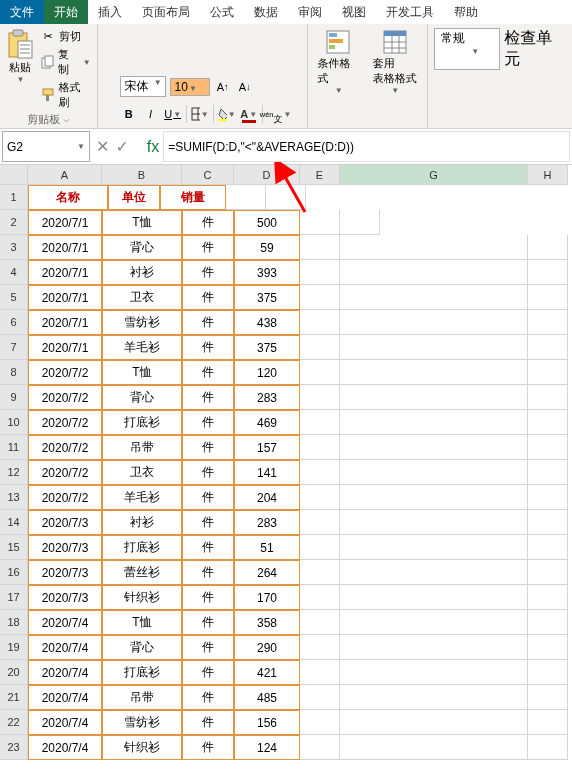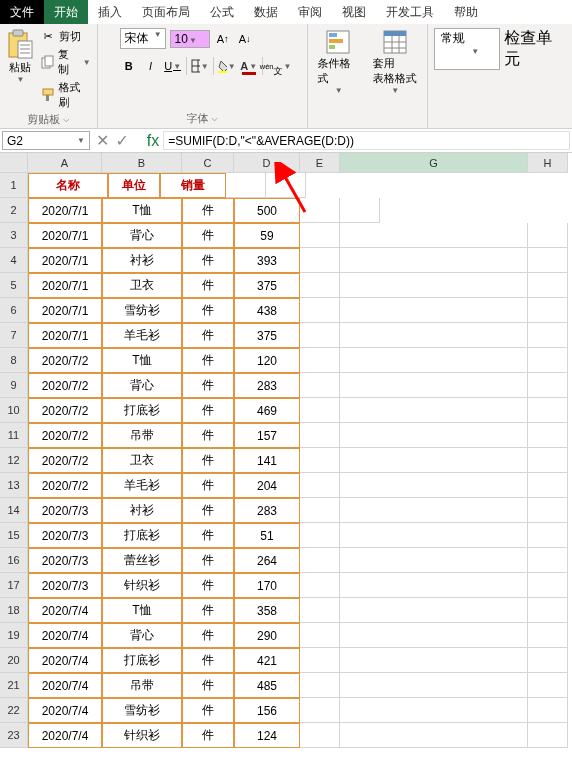--- a/index.html
+++ b/index.html
@@ -1,50 +1,50 @@
 <!DOCTYPE html>
 <html><head>
 <meta charset="utf-8">
 <style>
 * { margin: 0; padding: 0; box-sizing: border-box; font-family: "Microsoft YaHei", Arial, sans-serif; }
 body { background: #fff; width: 572px; height: 777px; overflow: hidden; position: relative; }
 
 
 .tabs { display: flex; background: #fff; height: 24px; font-size: 12px; }
 .tab { padding: 4px 10px; color: #333; cursor: pointer; }
-.tab.file { background: #000000; color: #fff; }
+.tab.file { background: #0369a1; color: #fff; }
 .tab.active { background: #217346; color: #fff; }
 
 
 .ribbon { background: #f3f2f1; border-bottom: 1px solid #d0d0d0; display: flex; height: 105px; position: relative; }
 .group { border-right: 1px solid #d0d0d0; padding: 4px 6px 2px 6px; display: flex; flex-direction: column; justify-content: space-between; align-items: center; }
 .group-label { font-size: 11px; color: #666; text-align: center; margin-top: 2px; display:flex; align-items:center; gap:2px;}
 .group-body { display: flex; align-items: flex-start; gap: 6px; }
 
 .paste-big { display: flex; flex-direction: column; align-items: center; font-size: 11px; }
 .paste-icon { width: 28px; height: 32px; display:flex;align-items:center;justify-content:center;}
 .mini-btns { display: flex; flex-direction: column; gap: 3px; font-size: 11px; }
 .mini-btns span { display:flex;align-items:center; gap:3px;}
 .mini-icon{width:16px;height:16px;display:inline-flex;align-items:center;justify-content:center;}
 
 .font-row { display: flex; align-items: center; gap: 4px; margin-bottom: 4px; }
 .font-select { border: 1px solid #ababab; background: #fff; font-size: 12px; padding: 1px 16px 1px 4px; position: relative; }
-.size-select { border: 1px solid #ababab; background: #f0abfc; font-size: 12px; padding: 1px 14px 1px 4px; width: 40px; }
+.size-select { border: 1px solid #ababab; background: #fdba74; font-size: 12px; padding: 1px 14px 1px 4px; width: 40px; }
 .tiny-btn { width: 18px; height: 18px; display: inline-flex; align-items: center; justify-content: center; font-size: 11px; }
 .sep {width:1px;height:18px;background:#ccc;}
 .dd{font-size:8px;color:#666;margin-left:1px;}
 
 .style-btn { display:flex;flex-direction:column;align-items:center;font-size:11px;padding:0 4px;}
 .style-btn .icon{width:28px;height:28px;display:flex;align-items:center;justify-content:center;}
 
 .num-group{display:flex;gap:4px;}
 .num-select{border:1px solid #ababab;background:#fff;font-size:12px;padding:1px 20px 1px 6px;}
 
 
-.fbar-row { display: flex; align-items: stretch; border-bottom: 1px solid #d0d0d0; height: 24px; }
+.fbar-row { display: flex; align-items: stretch; border-bottom: 1px solid #d0d0d0; height: 36px; }
 .name-box { width: 88px; border: 1px solid #ababab; margin: 2px; font-size: 12px; display:flex;align-items:center;padding:0 4px;background:#fff;justify-content:space-between;}
 .fx-btns { display: flex; align-items: center; padding: 0 4px; gap: 6px; color:#888;}
 .fx-btns .fx{color:#15803d;margin-left:12px;}
 .formula-bar { flex: 1; display:flex;align-items:center; font-size: 12px; padding: 0 4px; background:#fff;border:1px solid #e0e0e0;margin:2px 2px 2px 0; position:relative;}
 
 
 .arrow{position:absolute;left:265px;top:162px;pointer-events:none;z-index:10;}
 
 
 .grid { position: relative; }
@@ -126,21 +126,21 @@
           </span>
       </div>
     </div>
     <div class="group-label">
         <span>剪贴板</span>
         <span class="dd">⌵</span>
       </div>
   </div>
 
   <div class="group" style="min-width:210px;">
-    <div style="display:flex;flex-direction:column;gap:4px;">
+    <div style="display:flex;flex-direction:column;gap:4px;margin-top:48px;">
       <div class="font-row">
         <span class="font-select"><span>宋体</span><span class="dd" style="position:absolute;right:3px;">▼</span></span>
         <span class="size-select"><span>10</span><span class="dd">▼</span></span>
         <span class="tiny-btn">A<sup>↑</sup></span>
         <span class="tiny-btn">A<sup>↓</sup></span>
       </div>
       <div class="font-row">
         <span class="tiny-btn" style="font-weight:bold;">B</span>
         <span class="tiny-btn" style="font-style:italic;">I</span>
         <span class="tiny-btn" style="text-decoration:underline;">U<span class="dd">▼</span></span>

